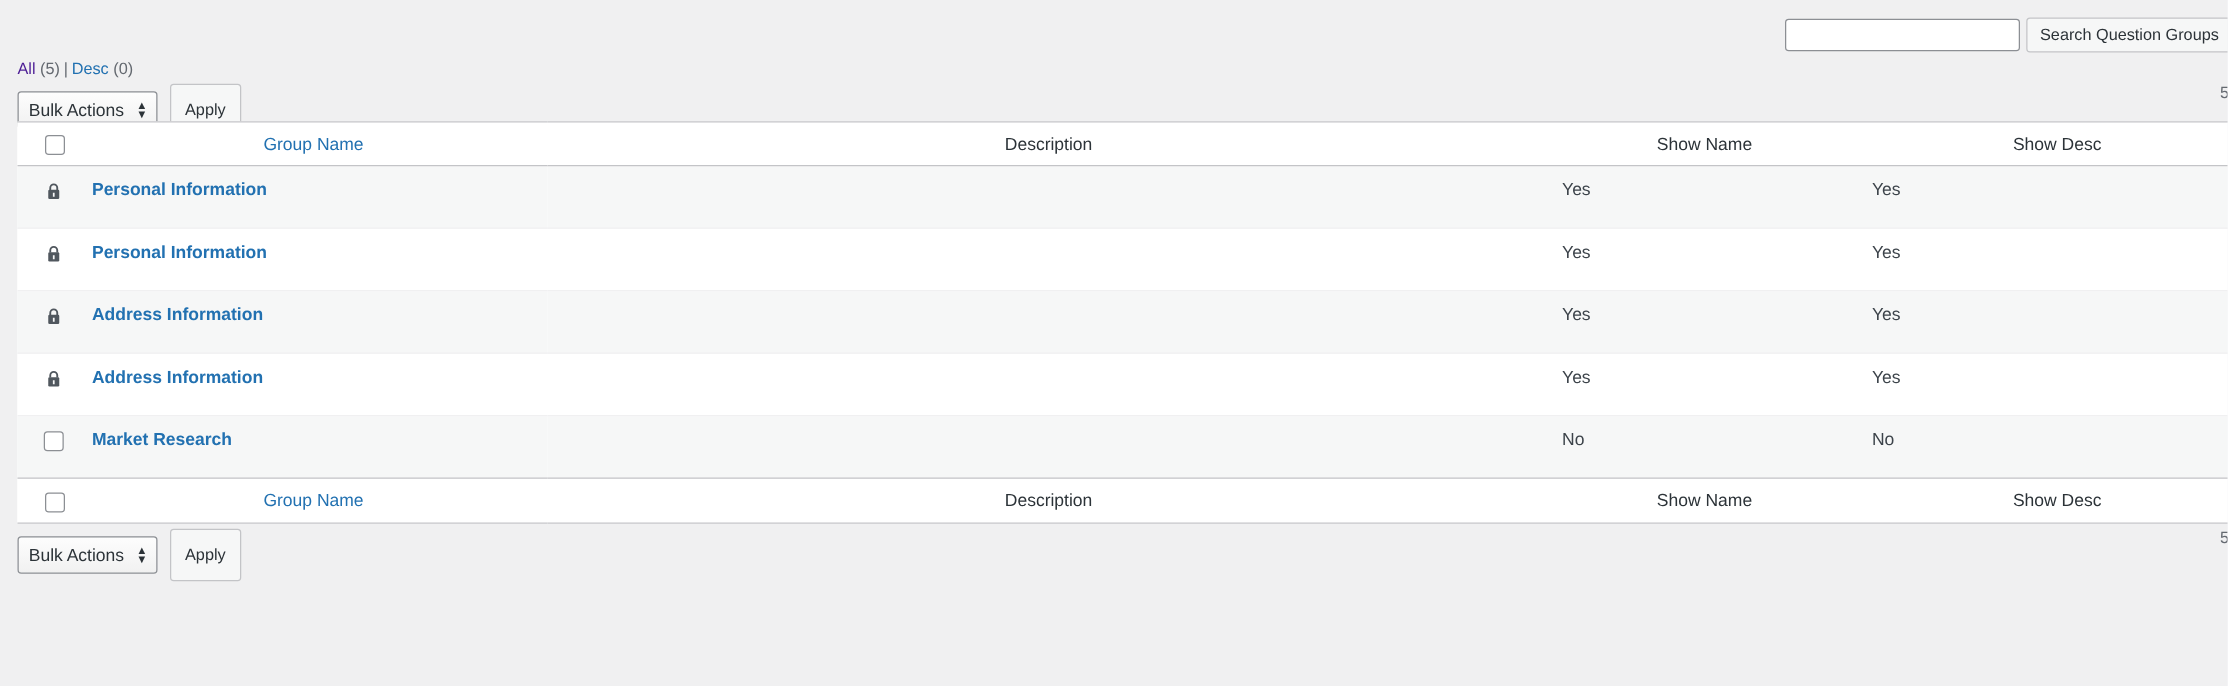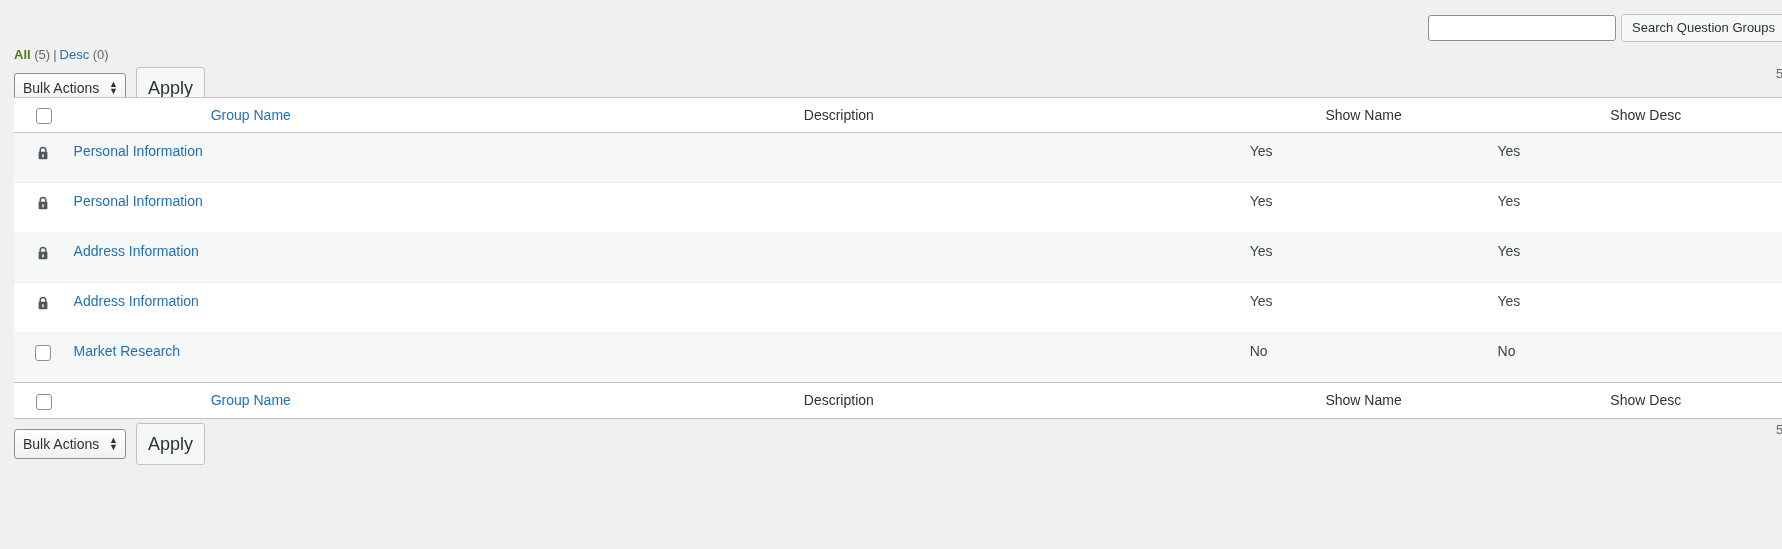--- a/index.html
+++ b/index.html
@@ -81,22 +81,22 @@
     margin: 0;
     padding: 0;
   }
   .subsubsub a {
     text-decoration: none;
     color: #2271b1;
     line-height: 2;
     padding: 0;
   }
   .subsubsub a.current {
-    color: #4d7c0f;
-    font-weight: 700;
+    color: #4c1d95;
+    font-weight: 400;
   }
   .subsubsub .count {
     color: #646970;
     font-weight: 400;
   }
   .subsubsub .sep {
     color: #646970;
     padding: 0 3px;
   }
 
@@ -151,21 +151,21 @@
   .doaction {
     margin-left: 10px;
     height: 42px;
     box-sizing: border-box;
     padding: 0 11px;
     border: 1px solid #c3c4c7;
     border-radius: 3px;
     background: #f6f7f7;
     color: #2c3338;
     font-family: "Liberation Sans", sans-serif;
-    font-size: 18px;
+    font-size: 13px;
     line-height: 28px;
     cursor: pointer;
   }
   .displaying-num {
     position: absolute;
     right: 0;
     top: 4px;
     color: #646970;
     font-size: 13px;
     font-style: normal;
@@ -232,21 +232,21 @@
   }
   table.wp-list-table tbody tr {
     height: 50px;
     border-top: 1px solid #f0f0f1;
   }
   table.wp-list-table tbody tr.alternate { background: #f6f7f7; }
   table.wp-list-table tbody tr.plain { background: #ffffff; }
 
   .row-title {
     color: #2271b1;
-    font-weight: 400;
+    font-weight: 700;
     font-size: 14px;
     text-decoration: none;
   }
 
   
   .cb {
     display: inline-block;
     width: 16px;
     height: 16px;
     box-sizing: border-box;

